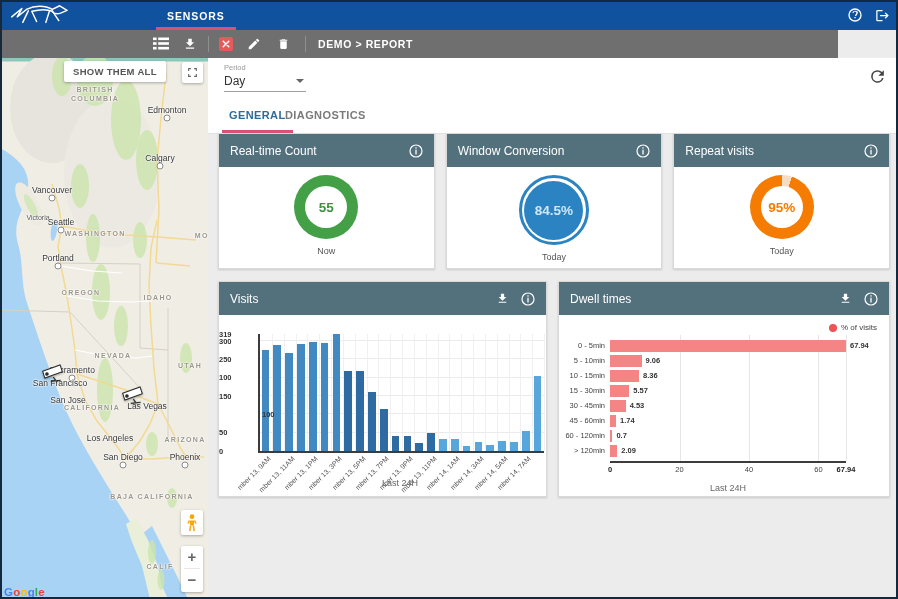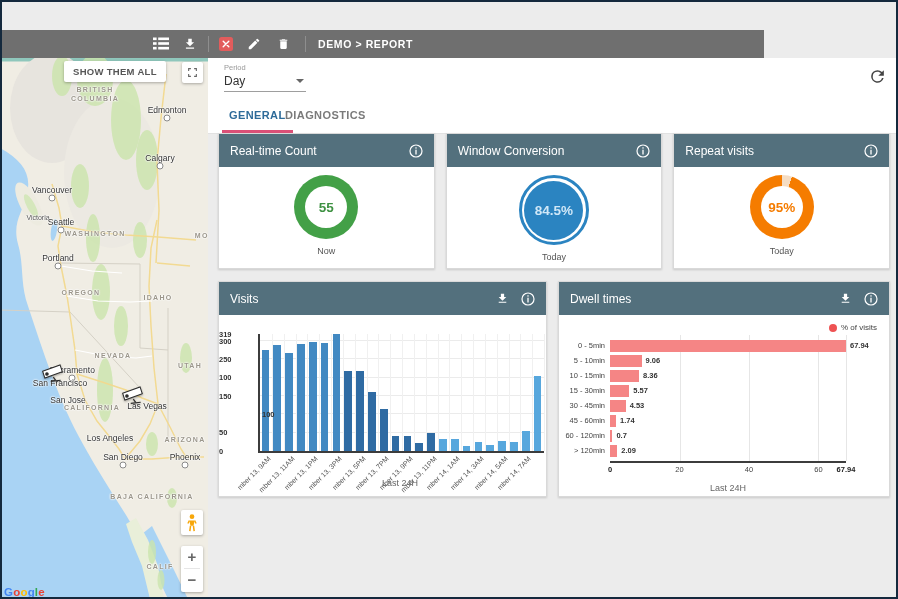--- a/index.html
+++ b/index.html
@@ -11,21 +11,21 @@
   
   .navbar{position:absolute;left:0;top:0;width:898px;height:30px;background:#11529E;z-index:10}
   .logo{position:absolute;left:8px;top:3px}
   .nav-item{position:absolute;left:154px;top:0;height:30px;line-height:30px;padding:0 13px;cursor:pointer}
   .nav-item span{font-size:10.5px;font-weight:bold;letter-spacing:.9px;color:#fff}
   .nav-item::after{content:"";position:absolute;left:2px;right:2px;bottom:0;height:3px;background:#DB5077}
   .nav-right{position:absolute;right:8px;top:0;height:30px;display:flex;align-items:center;gap:12px}
   .icon-btn{background:none;border:none;padding:0;cursor:pointer;display:flex;align-items:center}
 
   
-  .toolbar{position:absolute;left:0;top:30px;width:764px;height:28px;background:#6F6F6F;z-index:9}
+  .toolbar{position:absolute;left:0;top:30px;width:838px;height:28px;background:#6F6F6F;z-index:9}
   .tbtn{position:absolute;top:7px;background:none;border:none;padding:0;cursor:pointer;display:flex}
   .tdiv{position:absolute;top:6px;width:1px;height:16px;background:rgba(255,255,255,.22)}
   .crumb{position:absolute;left:318px;top:0;height:28px;line-height:28px;color:#fff;
          font-size:10.5px;font-weight:bold;letter-spacing:.6px}
 
   
   .map{position:absolute;left:0;top:58px;width:208px;height:541px;overflow:hidden;background:#F0EDE4;cursor:grab}
   .mapsvg{position:absolute;left:0;top:0}
   .mlabel{position:absolute;transform:translate(-50%,-50%);white-space:nowrap;pointer-events:none;
           text-shadow:0 0 2px #fff,0 0 2px #fff,0 0 2px #fff;z-index:3}
@@ -103,20 +103,43 @@
   .dgrid{position:absolute;width:1px;background:#E6E6E6}
   .daxis{position:absolute;height:2px;background:#3C3C3C}
   .dtick{position:absolute;width:34px;text-align:center;font-size:7.5px;color:#444}
   .dtick.b{font-weight:bold;color:#222}
 </style>
 </head>
 <body>
 
 <div id="app">
 
+  <header class="navbar">
+    <svg class="logo" width="72" height="24" viewBox="0 0 76 26" fill="none" stroke="#fff" stroke-width="1.6" stroke-linecap="round" stroke-linejoin="round">
+      <path d="M3 15 L14 6 L9 15 L19 7"></path>
+      <path d="M19 7 C28 2.5 39 2.5 47 7 L55 3 L63 8 L56 11 C52 12.5 49 11.5 47 9.5"></path>
+      <path d="M25 9 C33 7 42 7 47 9"></path>
+      <path d="M21 8.5 L15 21 M25 9.5 L30 20 M44 8.5 L40 21 M47 8.5 L54 19"></path>
+    </svg>
+    <div class="nav-item">
+      <span>SENSORS</span>
+    </div>
+    <div class="nav-right">
+      <button class="icon-btn">
+        <svg width="16" height="16" viewBox="0 0 24 24" fill="#fff">
+          <path d="M12 2a10 10 0 1 0 0 20 10 10 0 0 0 0-20zm0 18a8 8 0 1 1 0-16 8 8 0 0 1 0 16zm1-5h-2v2h2v-2zm1.17-8.83A4 4 0 0 0 8 9h2a2 2 0 1 1 3.41 1.41C12.5 11.34 12 12 12 13.5h2c0-1 .39-1.55 1.17-2.33a4 4 0 0 0 1-4z"></path>
+        </svg>
+      </button>
+      <button class="icon-btn">
+        <svg width="15" height="15" viewBox="0 0 24 24" fill="#fff">
+          <path d="M17 7l-1.41 1.41L18.17 11H8v2h10.17l-2.58 2.58L17 17l5-5zM4 5h8V3H4a2 2 0 0 0-2 2v14a2 2 0 0 0 2 2h8v-2H4V5z"></path>
+        </svg>
+      </button>
+    </div>
+  </header>
 
   <div class="toolbar">
     <button class="tbtn" style="left:153px">
       <svg width="16" height="13" viewBox="0 0 16 13" fill="#fff">
         <rect y="0.5" width="3.6" height="2.6"></rect>
           <rect x="5.2" y="0.5" width="10.8" height="2.6"></rect>
         <rect y="5.2" width="3.6" height="2.6"></rect>
           <rect x="5.2" y="5.2" width="10.8" height="2.6"></rect>
         <rect y="9.9" width="3.6" height="2.6"></rect>
           <rect x="5.2" y="9.9" width="10.8" height="2.6"></rect>

